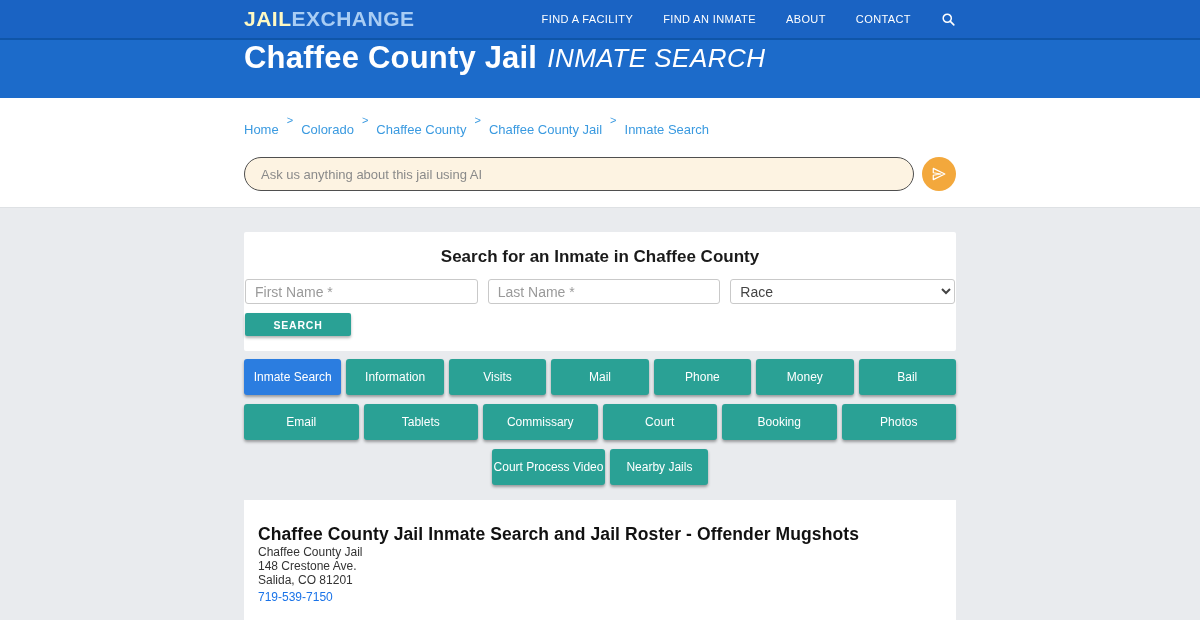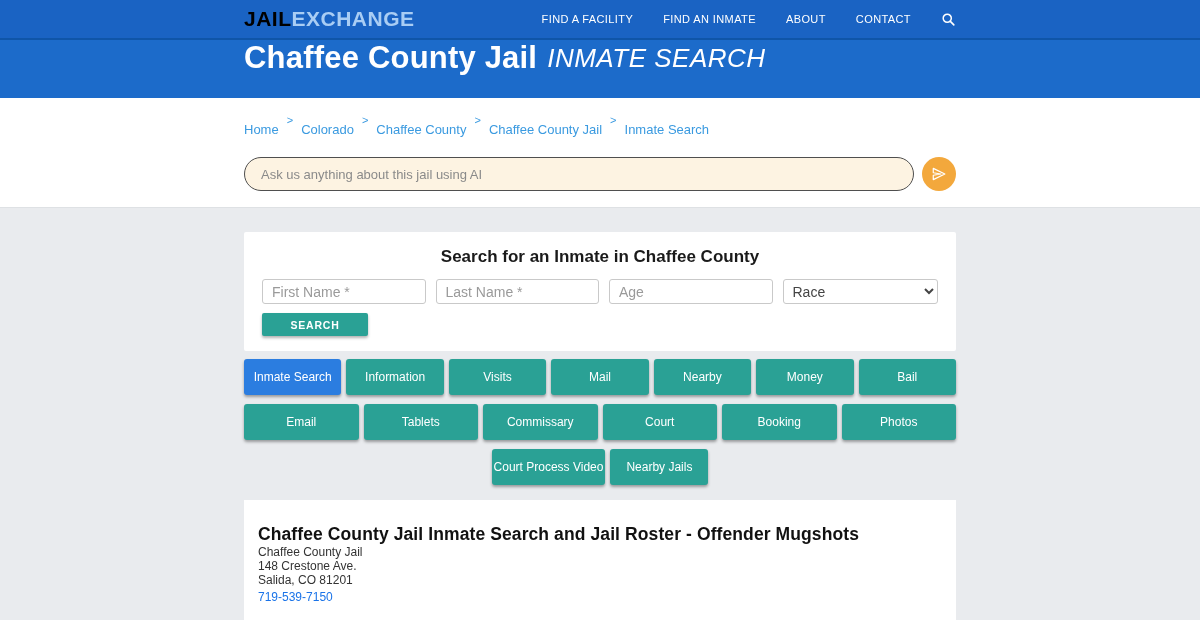--- a/index.html
+++ b/index.html
@@ -17,21 +17,21 @@
   }
   *{box-sizing:border-box;margin:0;padding:0;}
   html,body{width:1200px;height:620px;overflow:hidden;}
   body{font-family:"Liberation Sans","DejaVu Sans",sans-serif;background:var(--page-bg);}
   .container{width:712px;margin:0 auto;}
 
   
   .top-header{height:38px;background:var(--header-bg);}
   .header-inner{height:100%;display:flex;align-items:center;justify-content:space-between;}
   .logo{font-size:21px;font-weight:700;letter-spacing:.5px;cursor:pointer;white-space:nowrap;}
-  .logo-jail{color:#000000;}
+  .logo-jail{color:#fef9c3;}
   .logo-exchange{color:var(--logo-accent);}
   .top-nav{display:flex;align-items:center;gap:30px;}
   .nav-links{display:flex;align-items:center;gap:30px;}
   .nav-link{color:#ffffff;text-decoration:none;font-size:11px;font-weight:500;letter-spacing:.4px;white-space:nowrap;}
   .nav-search{display:flex;align-items:center;cursor:pointer;}
 
   
   .banner{height:60px;background:var(--banner-bg);border-top:2px solid var(--divider-blue);}
   .banner h1{height:100%;display:flex;align-items:center;font-weight:400;}
   .banner-title{color:#ffffff;font-size:31px;font-weight:700;letter-spacing:.2px;}
@@ -45,21 +45,21 @@
   .ai-row{display:flex;align-items:flex-start;gap:8px;margin-top:29px;}
   .ai-pill{flex:1;height:34px;background:var(--cream);border:1px solid #4f4f4f;border-radius:17px;display:flex;align-items:center;padding:0 16px;}
   .ai-pill input{flex:1;border:none;outline:none;background:transparent;font-size:13px;color:#444;font-family:inherit;}
   .ai-pill input::placeholder{color:#8a8a8a;}
   .ai-send{width:34px;height:34px;border-radius:50%;background:var(--orange);border:none;display:flex;align-items:center;justify-content:center;cursor:pointer;flex:0 0 34px;}
 
   
   .content{padding-top:24px;}
 
   
-  .search-card{background:#ffffff;height:119px;padding:15px 18px;border-radius:2px;}
+  .search-card{background:#ffffff;height:119px;padding:15px 1px;border-radius:2px;}
   .search-card h2{text-align:center;font-size:17px;font-weight:700;color:#1a1a1a;height:20px;margin-bottom:12px;}
   .form-row{display:flex;gap:10px;}
   .form-input{flex:1;height:25px;border:1px solid #c9c9c9;border-radius:3px;padding:0 9px;font-size:14px;color:#444;font-family:inherit;background:#fff;outline:none;min-width:0;}
   .form-input::placeholder{color:#9a9a9a;}
   select.form-input{padding:0 5px;color:#444;}
   .search-btn{margin-top:9px;width:106px;height:23px;background:var(--teal);color:#ffffff;border:none;border-radius:2px;font-size:10.5px;font-weight:700;letter-spacing:.8px;cursor:pointer;box-shadow:0 2px 3px rgba(0,0,0,.3);font-family:inherit;}
 
   
   .links-grid{margin-top:8px;}
   .btn-row{display:flex;gap:5px;margin-bottom:9px;}
@@ -138,35 +138,34 @@
 </div>
 
 <div class="content">
   <div class="container">
 
     <section class="search-card">
       <h2>Search for an Inmate in Chaffee County</h2>
       <div class="form-row">
         <input type="text" class="form-input" placeholder="First Name *" style="">
           <input type="text" class="form-input" placeholder="Last Name *" style="">
-          <input type="text" class="form-input" placeholder="Age" style="">
           <select class="form-input">
           <option>Race</option>
         </select>
       </div>
       <button class="search-btn">SEARCH</button>
     </section>
 
     <section class="links-grid">
         <div class="btn-row">
           <button class="grid-btn active">Inmate Search</button>
           <button class="grid-btn">Information</button>
           <button class="grid-btn">Visits</button>
           <button class="grid-btn">Mail</button>
-          <button class="grid-btn">Nearby</button>
+          <button class="grid-btn">Phone</button>
           <button class="grid-btn">Money</button>
           <button class="grid-btn">Bail</button>
         </div>
         <div class="btn-row">
           <button class="grid-btn">Email</button>
           <button class="grid-btn">Tablets</button>
           <button class="grid-btn">Commissary</button>
           <button class="grid-btn">Court</button>
           <button class="grid-btn">Booking</button>
           <button class="grid-btn">Photos</button>

